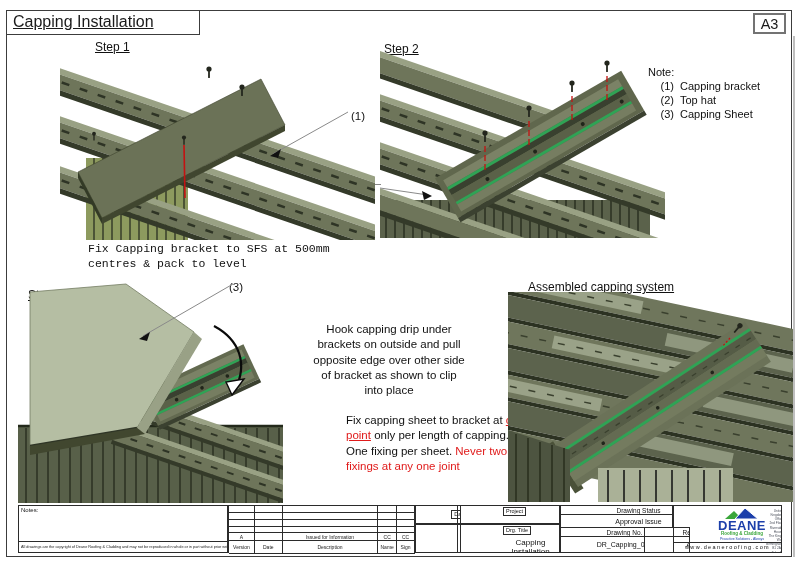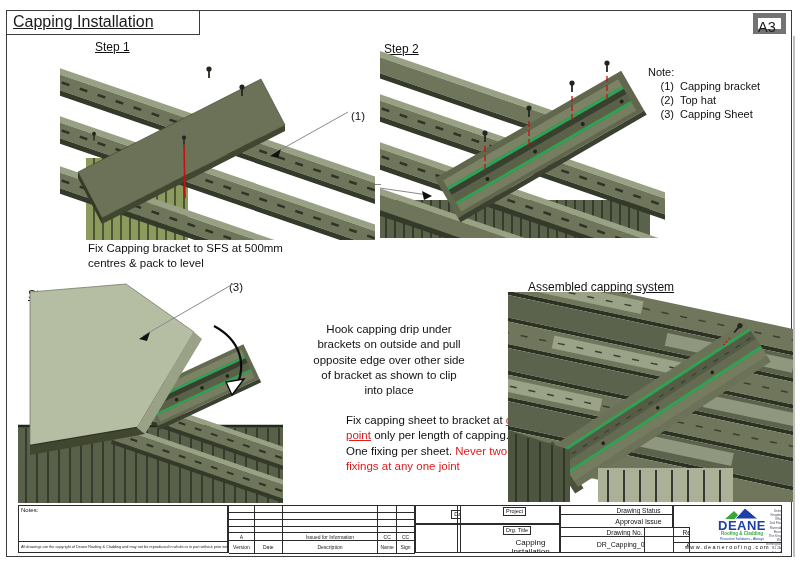--- a/index.html
+++ b/index.html
@@ -5,22 +5,22 @@
   html,body{margin:0;padding:0;background:#fff;}
   .sheet{position:relative;width:800px;height:566px;background:#fff;
          font-family:"Liberation Sans",sans-serif;color:#1a1a1a;overflow:hidden;}
   .abs{position:absolute;}
   .frame{position:absolute;left:6px;top:10px;width:786px;height:547px;border:1px solid #3c3c3c;box-sizing:border-box;}
   .shadow-r{position:absolute;left:793px;top:36px;width:2px;height:521px;background:#bfbfbf;}
   .title-box{position:absolute;left:6px;top:10px;width:194px;height:25px;border-right:1px solid #3c3c3c;
              border-bottom:1px solid #3c3c3c;box-sizing:border-box;line-height:24px;padding-left:7px;
              font-size:16px;}
   .title-box span{text-decoration:underline;}
-  .a3-box{position:absolute;left:753px;top:13px;width:33px;height:21px;border:5px solid #737373;
-          box-sizing:border-box;text-align:left;line-height:19px;font-size:14.5px;}
+  .a3-box{position:absolute;left:753px;top:13px;width:33px;height:21px;border:2px solid #737373;
+          box-sizing:border-box;text-align:center;line-height:19px;font-size:14.5px;}
   .steplbl{position:absolute;font-size:12px;text-decoration:underline;color:#111;}
   .cap{position:absolute;font-size:11.5px;line-height:1.33;white-space:pre-line;color:#111;}
   .callout{position:absolute;font-size:11.5px;color:#111;}
   .note{position:absolute;left:648px;top:66px;font-size:11px;color:#111;}
   .note-row{display:flex;margin-top:2px;}
   .note-ref{width:26px;text-align:right;padding-right:6px;}
   .fixnote{position:absolute;left:346px;top:413px;width:182px;font-size:11.5px;line-height:1.34;color:#111;}
   .red{color:#e01b1b;}
   .red-u{color:#e01b1b;text-decoration:underline;}
   
@@ -122,21 +122,21 @@
     <use href="#screw" transform="translate(124,90) scale(0.8)"></use>
     <use href="#screw" transform="translate(149,22)"></use>
     <use href="#screw" transform="translate(182,40)"></use>
     <use href="#screw" transform="translate(34,86) scale(0.75)"></use>
     <g>
       <line x1="288" y1="62" x2="213" y2="104" stroke="#8a8a8a" stroke-width="1"></line>
       <polygon points="210,106 221,99 218,108" fill="#111"></polygon>
     </g>
   </svg>
 
-  <div class="cap" style="left:88px;top:241px;width:262px;">Fix Capping bracket to SFS at 500mm
+  <div class="cap" style="left:88px;top:241px;width:262px;font-family:Liberation Mono, monospace;">Fix Capping bracket to SFS at 500mm
 centres &amp; pack to level</div>
 
   <svg class="abs" style="left:380px;top:50px;" width="285" height="188" viewBox="0 0 285 188">
     <g>
       <rect x="0" y="150" width="270" height="38" fill="#5b624b"></rect>
       <path d="M6 150V188M15 150V188M24 150V188M33 150V188M42 150V188M51 150V188M60 150V188M69 150V188M78 150V188M87 150V188M96 150V188M105 150V188M114 150V188M123 150V188M132 150V188M141 150V188M150 150V188M159 150V188M168 150V188M177 150V188M186 150V188M195 150V188M204 150V188M213 150V188M222 150V188M231 150V188M240 150V188M249 150V188M258 150V188" stroke="#363c2b" stroke-width="2"></path>
     </g>
     <g transform="translate(-26,-8) rotate(19)">
       <rect width="240" height="6" fill="#99a184"></rect>
         <rect y="6" width="240" height="15" fill="#6e755a"></rect>

